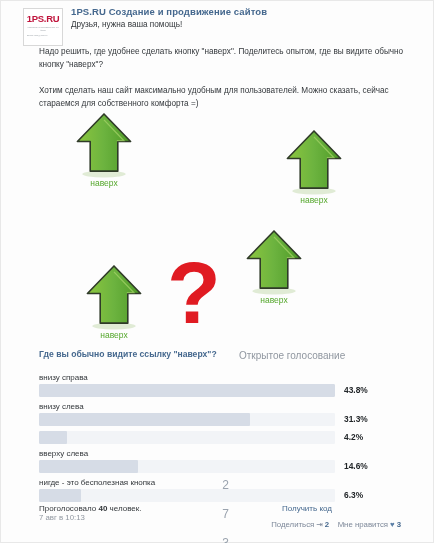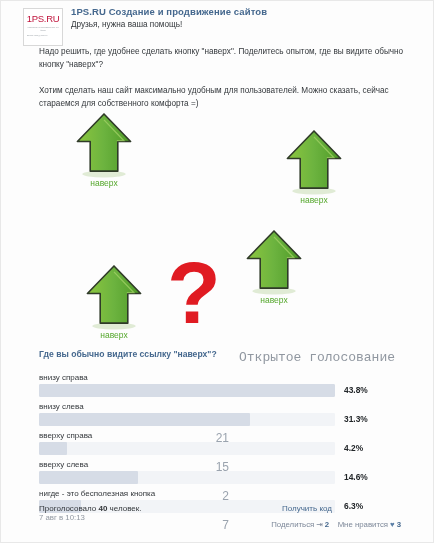--- a/index.html
+++ b/index.html
@@ -21,21 +21,21 @@
   .post-header{
     position:absolute;left:0;top:0;width:434px;height:52px;
   }
   .logo{
     position:absolute;left:22px;top:7px;width:40px;height:38px;
     background:#ffffff;border:1px solid #d8d8d8;
     box-sizing:border-box;overflow:hidden;
   }
   .logo-main{
     display:block;text-align:center;margin-top:4px;
-    font-size:9.5px;font-weight:normal;letter-spacing:-0.3px;
+    font-size:9.5px;font-weight:bold;letter-spacing:-0.3px;
     color:#c0143c;font-family:"Liberation Sans",sans-serif;
   }
   .logo-sub{
     display:block;margin:2px 3px 0 3px;
     font-size:2.4px;line-height:3.2px;color:#9aa0a6;
     text-align:center;word-break:break-all;
   }
   .logo-sub2{
     display:block;margin:2px 3px 0 3px;
     font-size:2.4px;line-height:3.2px;color:#9aa0a6;
@@ -84,21 +84,21 @@
   .poll-head{
     position:relative;height:16px;
   }
   .poll-question{
     position:absolute;left:0;top:0;
     font-size:8.6px;font-weight:bold;color:#45688e;
     white-space:nowrap;
   }
   .poll-type{
     position:absolute;left:200px;top:1px;
-    font-size:13px;color:#9097a0;white-space:nowrap;font-family:Liberation Mono, monospace;
+    font-size:10px;color:#9097a0;white-space:nowrap;
   }
   .poll-rows{margin-top:8px;}
   .poll-row{margin-bottom:5px;}
   .opt-label{
     font-size:8px;color:#33373b;margin-bottom:2px;
     white-space:nowrap;
   }
   .bar-line{position:relative;height:13px;}
   .bar-track{
     position:absolute;left:0;top:0;width:296px;height:13px;
@@ -257,21 +257,20 @@
           <div class="opt-label">внизу слева</div>
           <div class="bar-line">
             <div class="bar-track">
               <div class="bar-fill" style="width:71.4%"></div>
             </div>
             <div class="bar-count">15</div>
             <div class="bar-pct">31.3%</div>
           </div>
         </div>
         <div class="poll-row">
-          <div class="opt-label">вверху справа</div>
           <div class="bar-line">
             <div class="bar-track">
               <div class="bar-fill" style="width:9.5%"></div>
             </div>
             <div class="bar-count">2</div>
             <div class="bar-pct">4.2%</div>
           </div>
         </div>
         <div class="poll-row">
           <div class="opt-label">вверху слева</div>

